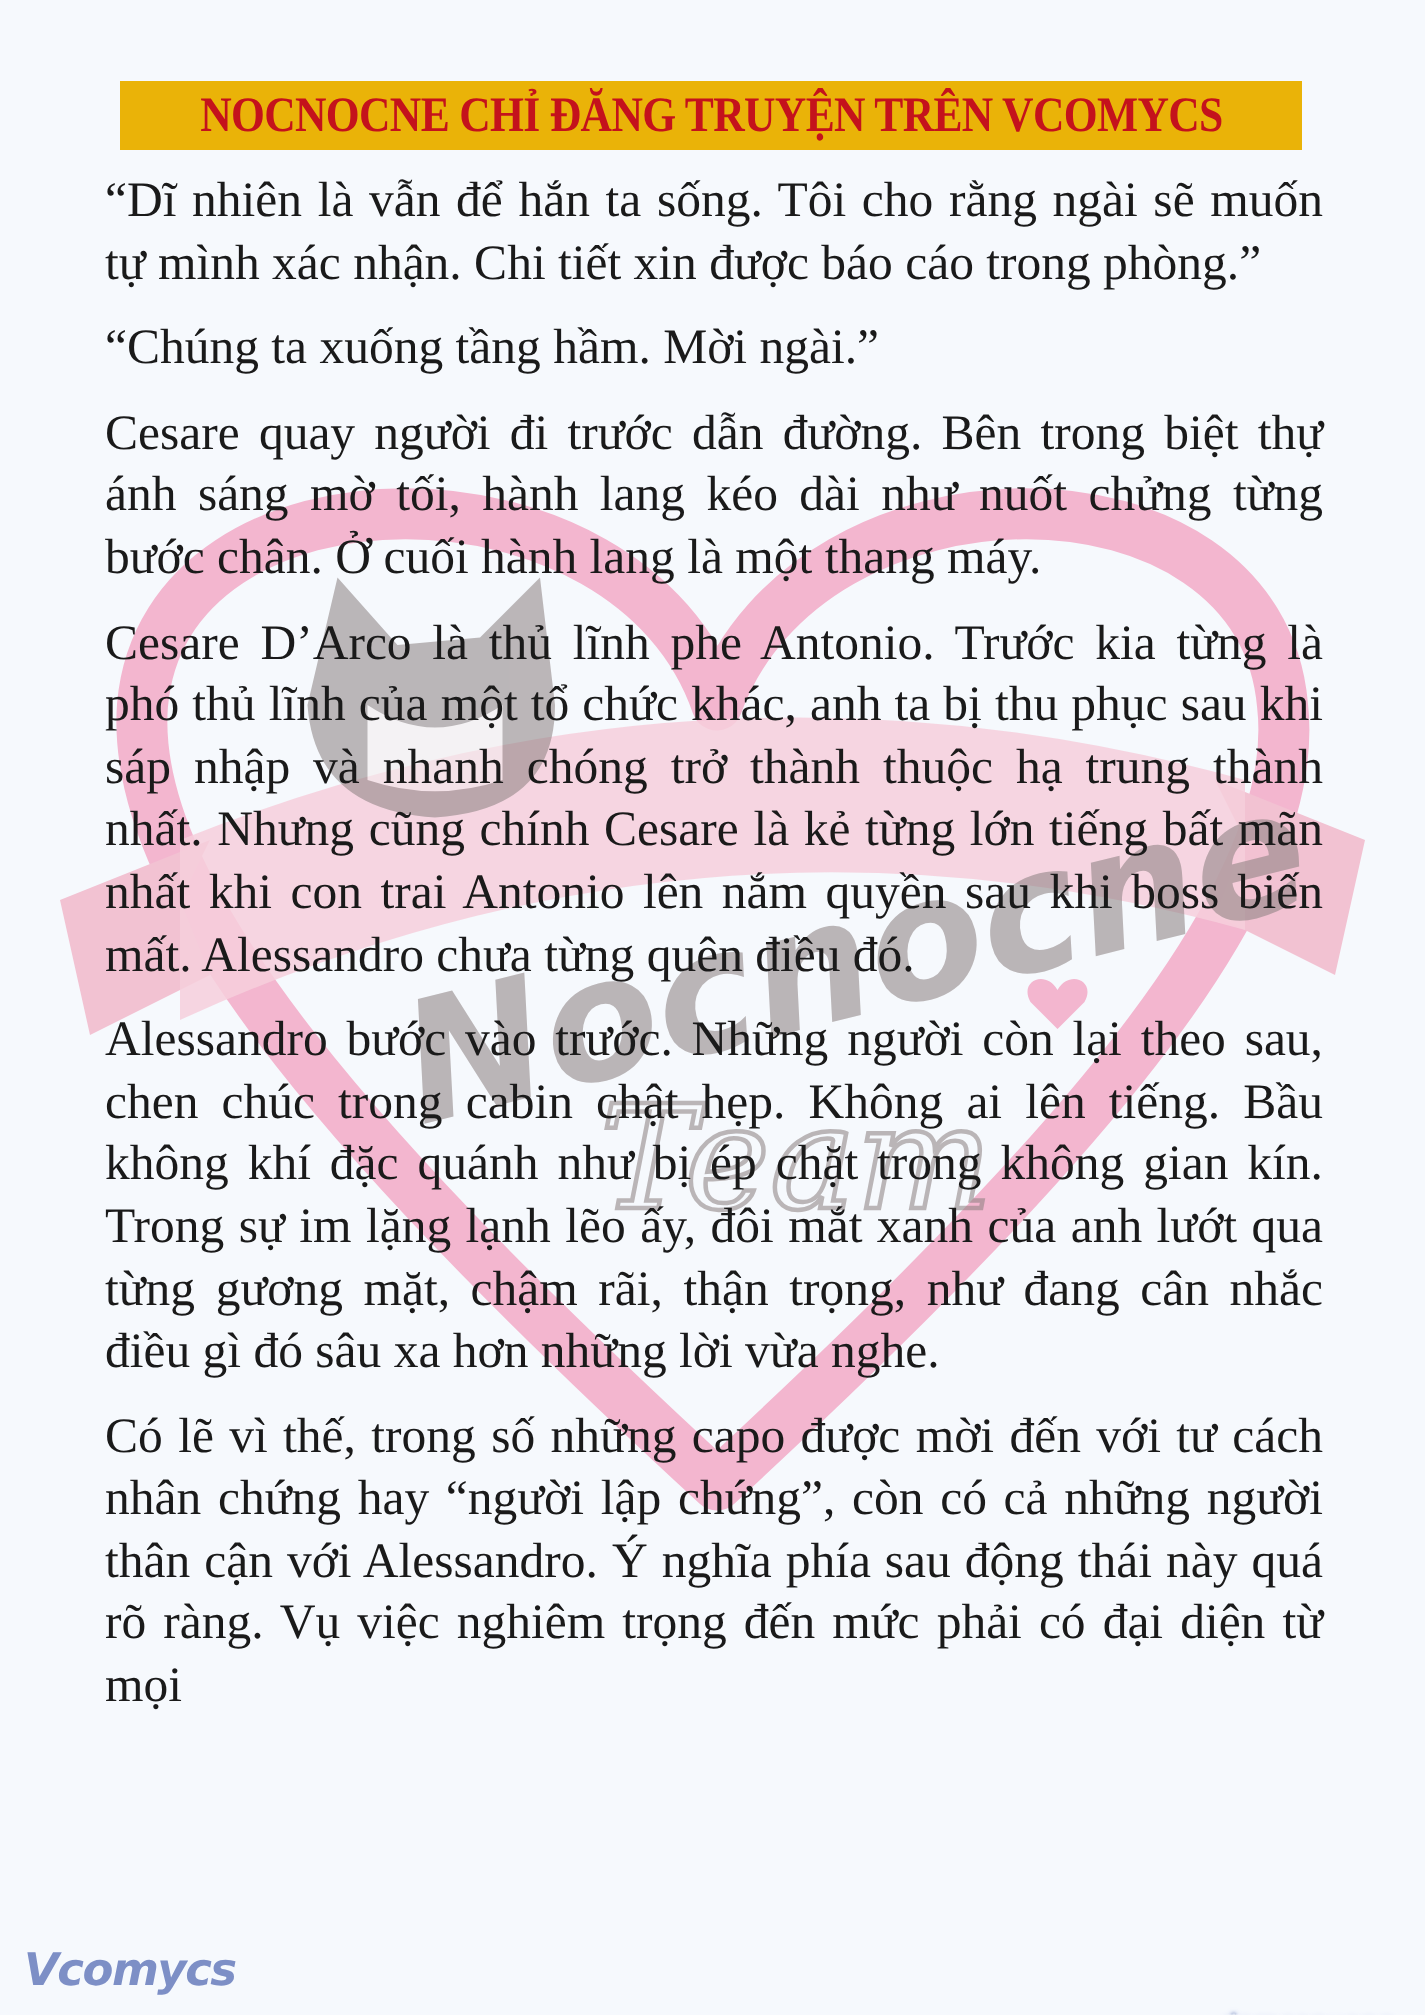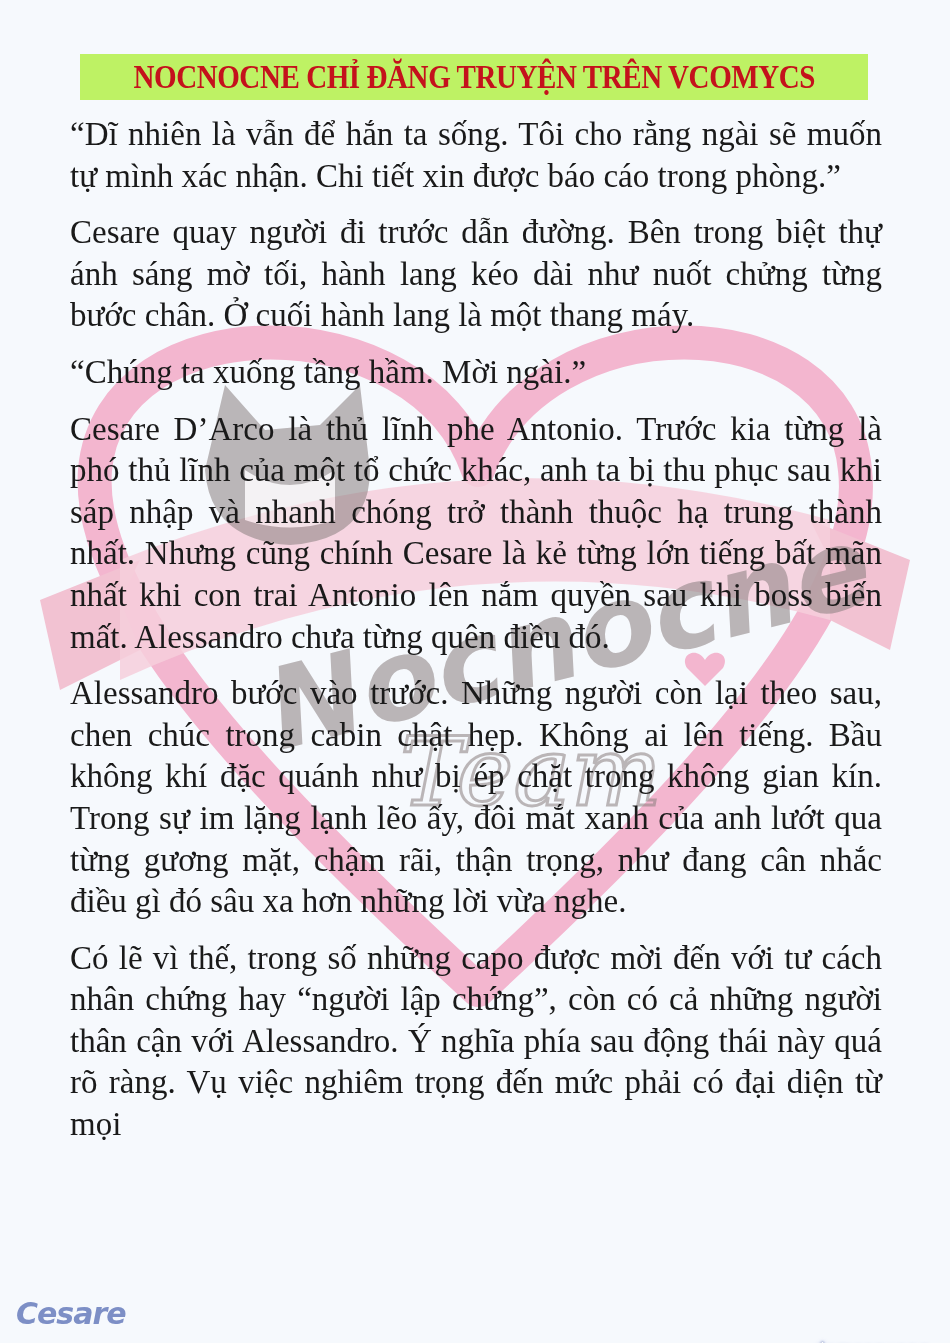--- a/index.html
+++ b/index.html
@@ -6,21 +6,21 @@
   body {
     width:950px; height:1343px; position:relative; overflow:hidden;
     background:#f6f9fd;
     font-family:"Liberation Serif","DejaVu Serif",serif;
     color:#1a1a1a;
   }
   .watermark { position:absolute; left:0; top:0; width:950px; height:1343px; z-index:0; pointer-events:none; }
   .page { position:relative; z-index:1; }
   .banner {
     position:absolute; left:80px; top:54px; width:788px; height:46px;
-    background:#bef264;
+    background:#eab308;
     display:flex; align-items:center; justify-content:center;
   }
   .banner span {
     color:#c4121c; font-weight:bold; font-size:33px; letter-spacing:-0.5px;
     transform:scaleX(0.88); white-space:nowrap; display:inline-block;
   }
   .body-text {
     position:absolute; left:70px; top:114px; width:812px;
     font-size:33px; line-height:41.6px;
   }
@@ -60,22 +60,22 @@
   <path d="M705 660 c -8 -14 -26 -6 -18 8 l 18 18 l 18 -18 c 8 -14 -10 -22 -18 -8 z" fill="#f3b6cf"></path>
 </svg>
 
 <div class="page">
   <div class="banner">
     <span>NOCNOCNE CHỈ ĐĂNG TRUYỆN TRÊN VCOMYCS</span>
   </div>
 
   <div class="body-text">
     <p>“Dĩ nhiên là vẫn để hắn ta sống. Tôi cho rằng ngài sẽ muốn tự mình xác nhận. Chi tiết xin được báo cáo trong phòng.”</p>
+    <p>“Chúng ta xuống tầng hầm. Mời ngài.”</p>
     <p>Cesare quay người đi trước dẫn đường. Bên trong biệt thự ánh sáng mờ tối, hành lang kéo dài như nuốt chửng từng bước chân. Ở cuối hành lang là một thang máy.</p>
-    <p>“Chúng ta xuống tầng hầm. Mời ngài.”</p>
     <p>Cesare D’Arco là thủ lĩnh phe Antonio. Trước kia từng là phó thủ lĩnh của một tổ chức khác, anh ta bị thu phục sau khi sáp nhập và nhanh chóng trở thành thuộc hạ trung thành nhất. Nhưng cũng chính Cesare là kẻ từng lớn tiếng bất mãn nhất khi con trai Antonio lên nắm quyền sau khi boss biến mất. Alessandro chưa từng quên điều đó.</p>
     <p>Alessandro bước vào trước. Những người còn lại theo sau, chen chúc trong cabin chật hẹp. Không ai lên tiếng. Bầu không khí đặc quánh như bị ép chặt trong không gian kín. Trong sự im lặng lạnh lẽo ấy, đôi mắt xanh của anh lướt qua từng gương mặt, chậm rãi, thận trọng, như đang cân nhắc điều gì đó sâu xa hơn những lời vừa nghe.</p>
     <p class="last" style="text-align-last:justify;">Có lẽ vì thế, trong số những capo được mời đến với tư cách nhân chứng hay “người lập chứng”, còn có cả những người thân cận với Alessandro. Ý nghĩa phía sau động thái này quá rõ ràng. Vụ việc nghiêm trọng đến mức phải có đại diện từ mọi</p>
   </div>
 
-  <div class="logo">Cesare</div>
+  <div class="logo">Vcomycs</div>
   <div class="credit">damconuong</div>
 </div>
 
 </body></html>

